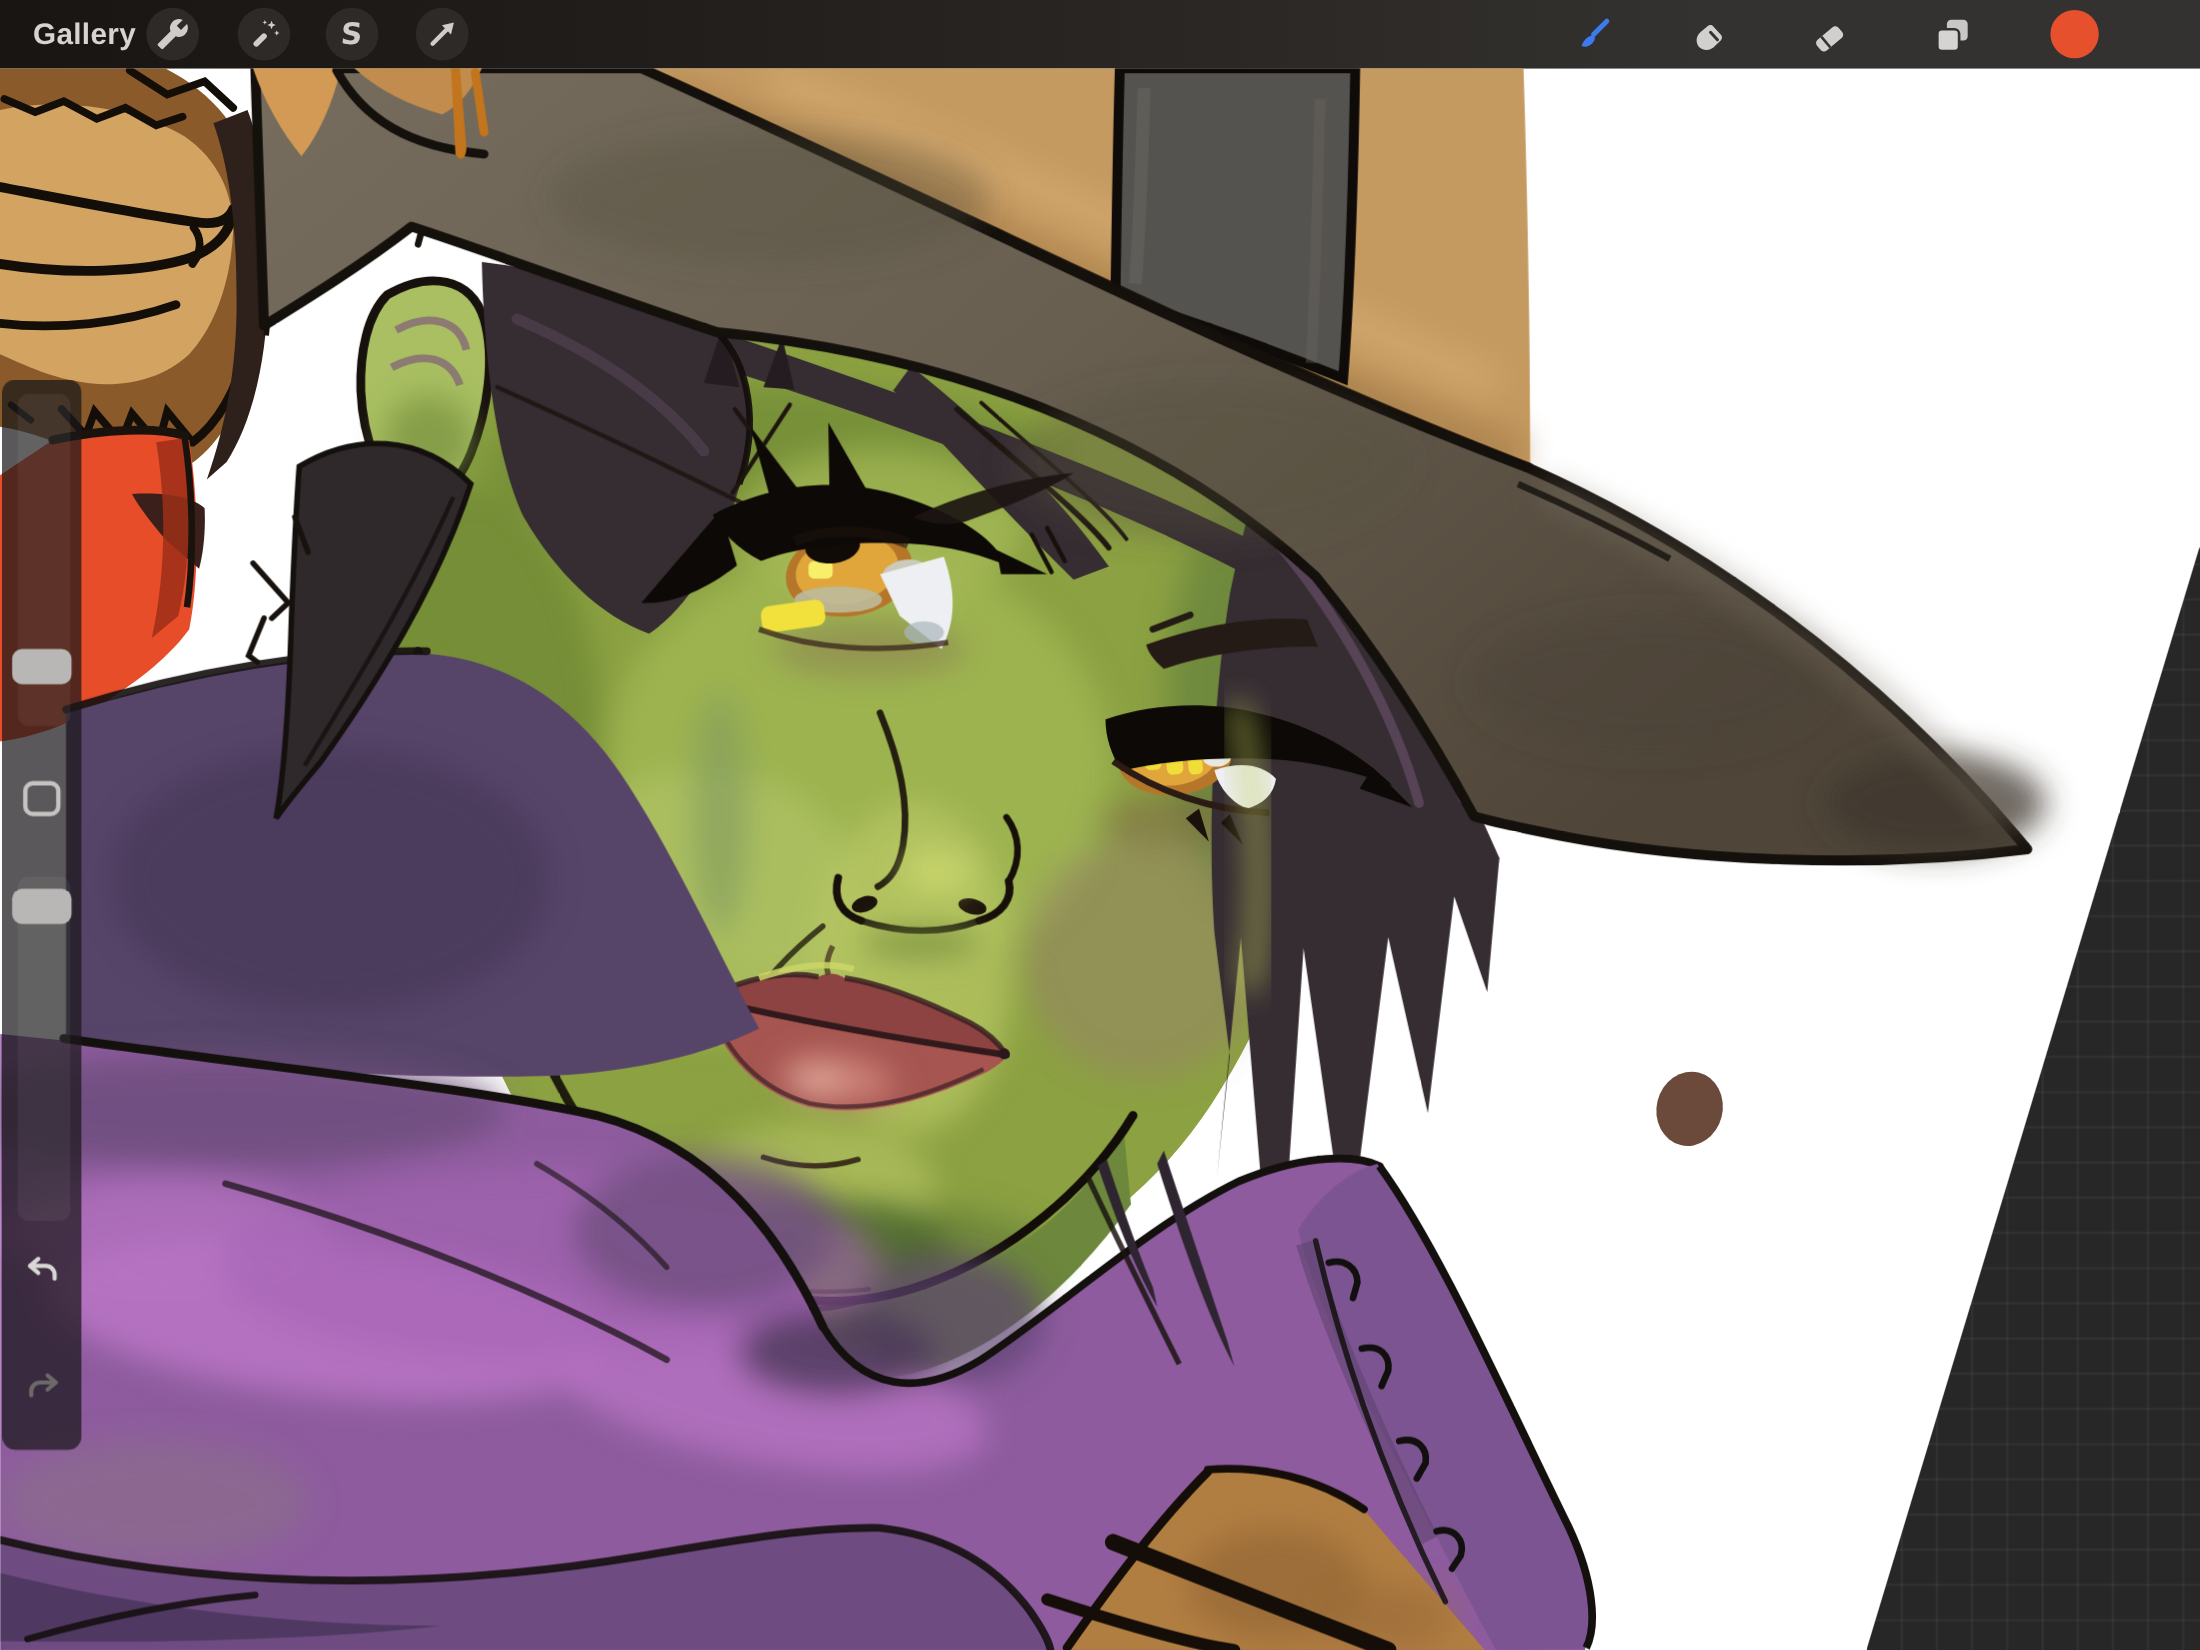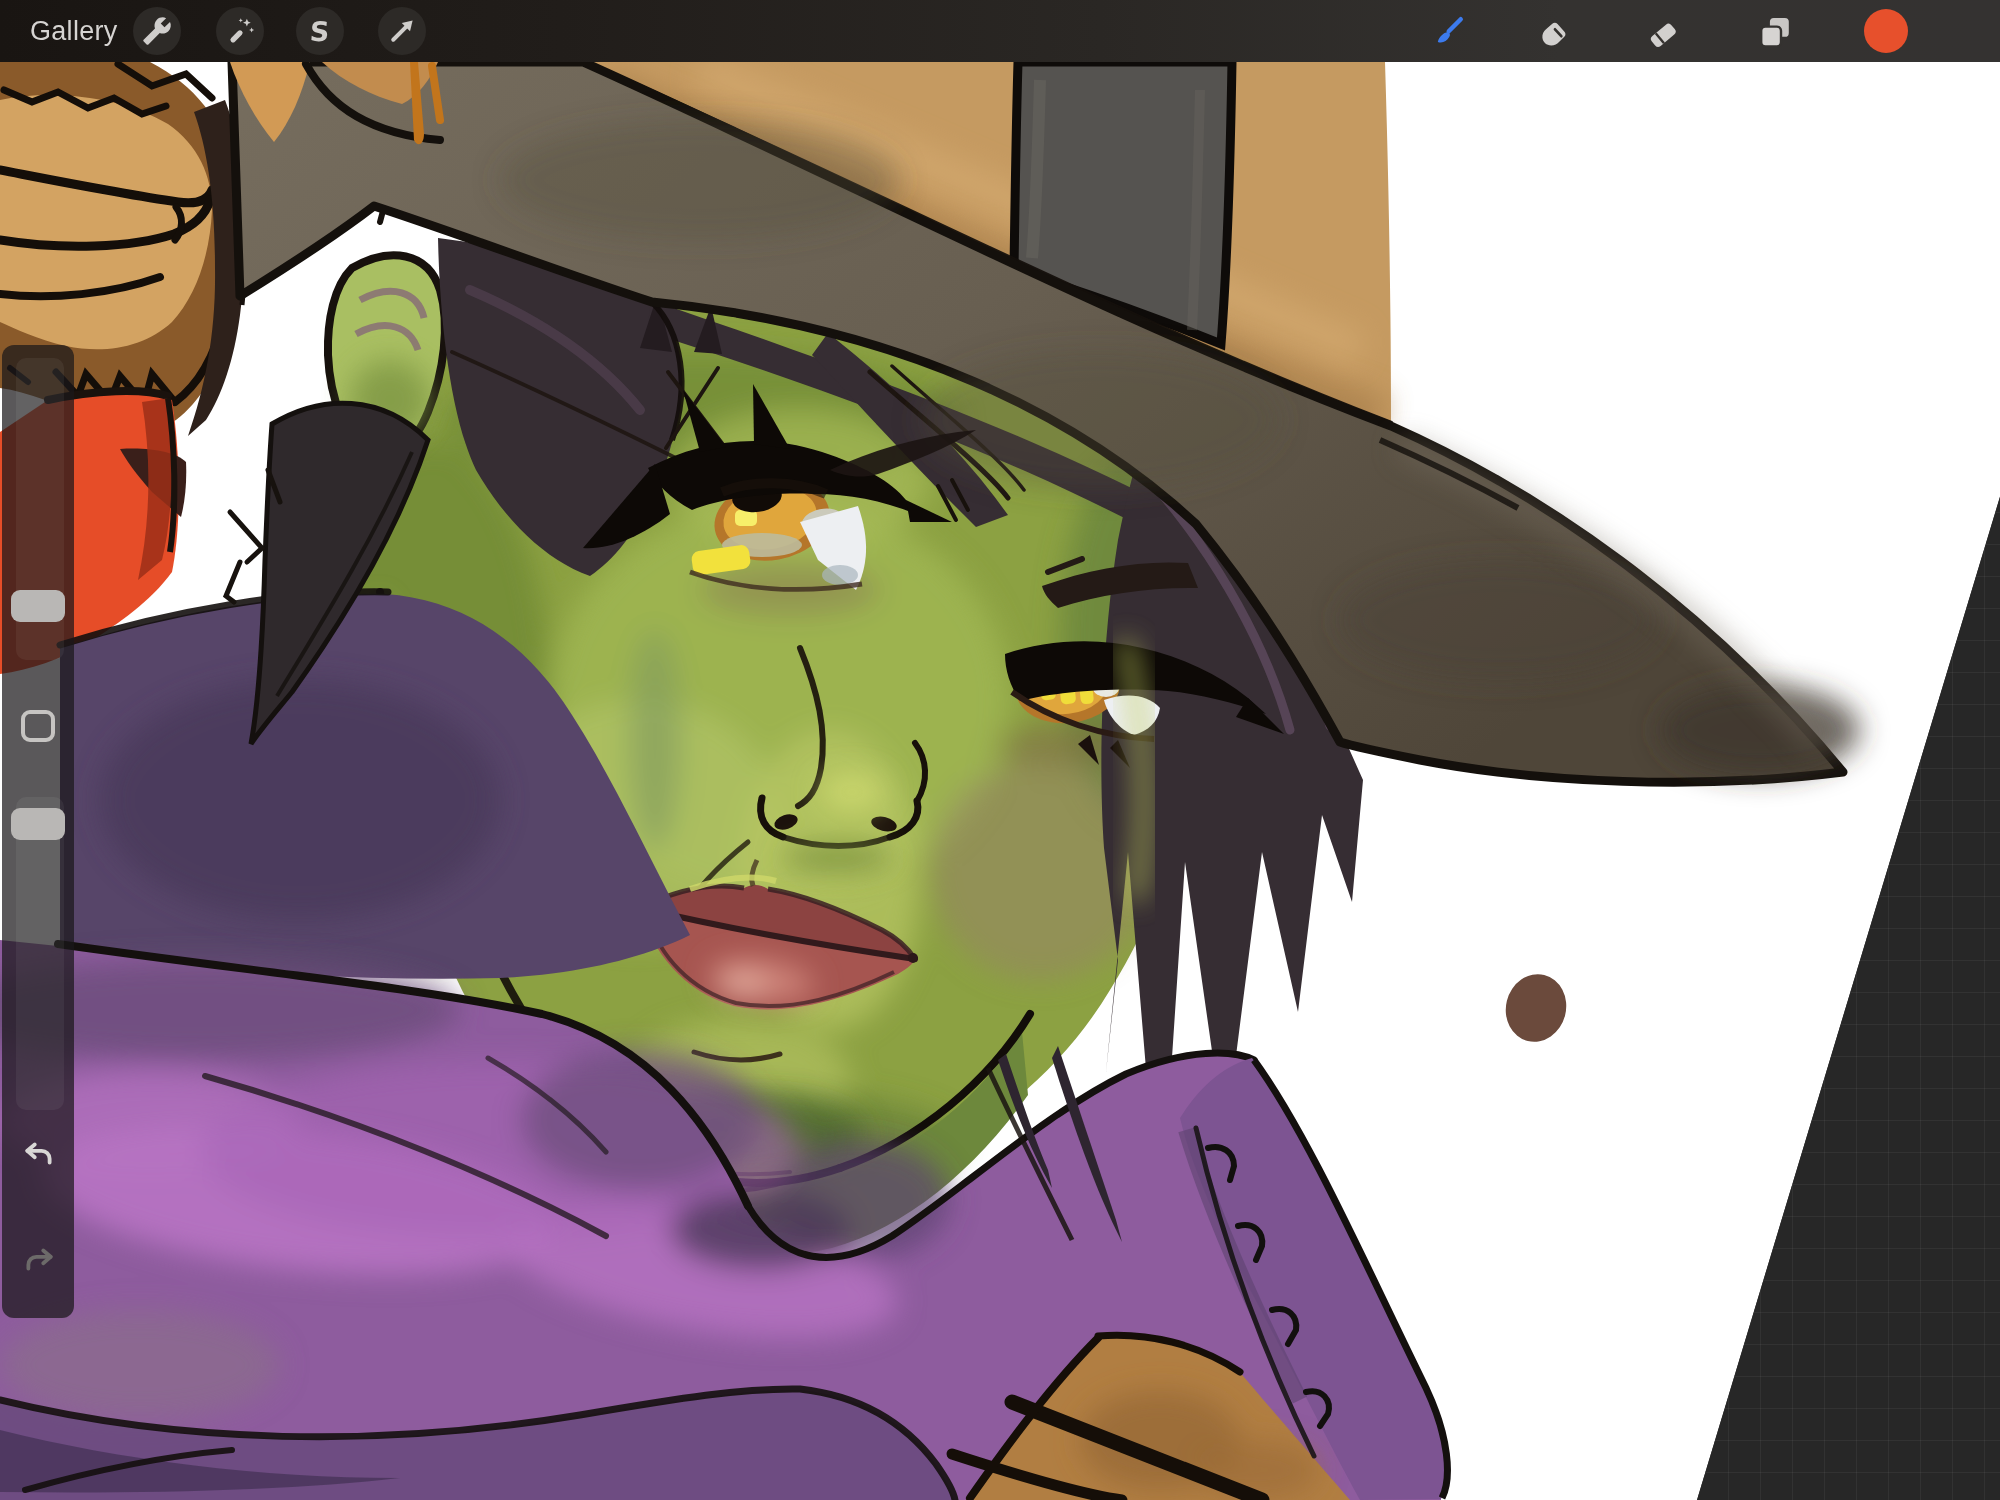--- a/index.html
+++ b/index.html
@@ -13,21 +13,21 @@
   .artwork-svg{position:absolute;left:0;top:0;z-index:2;}
   .workspace-wedge{position:absolute;inset:0;z-index:3;background-color:#272727;
     background-image:linear-gradient(rgba(255,255,255,0.05) 1.5px,transparent 1.5px),
                      linear-gradient(90deg,rgba(255,255,255,0.05) 1.5px,transparent 1.5px);
     background-size:32px 32px;
     clip-path:polygon(100% 33.1%, 84.85% 100%, 100% 100%);}
   
   .topbar{position:absolute;left:0;top:0;width:2000px;height:62px;z-index:10;
     background:linear-gradient(90deg,#191512 0%,#211d1a 28%,#2a2724 55%,#343230 78%,#343231 100%);}
   .gallery-btn{position:absolute;left:30px;top:0;height:62px;line-height:62px;
-    color:#d6d4d2;font-size:27px;letter-spacing:.3px;cursor:default;}
+    color:#d6d4d2;font-size:27px;letter-spacing:.3px;cursor:default;font-weight:bold;}
   .circle-btn{position:absolute;top:7px;width:48px;height:48px;border-radius:50%;
     background:#2d2a27;display:flex;align-items:center;justify-content:center;}
   .flat-btn{position:absolute;top:14px;width:36px;height:36px;display:flex;
     align-items:center;justify-content:center;}
   .s-glyph{color:#cfcdcb;font-size:27px;font-weight:700;font-family:"DejaVu Sans",sans-serif;
     transform:skewX(-4deg);}
   .color-swatch{position:absolute;top:9px;width:44px;height:44px;border-radius:50%;
     background:#e7502c;}
   
   .sidebar{position:absolute;left:2px;top:345px;width:72px;height:973px;z-index:10;

